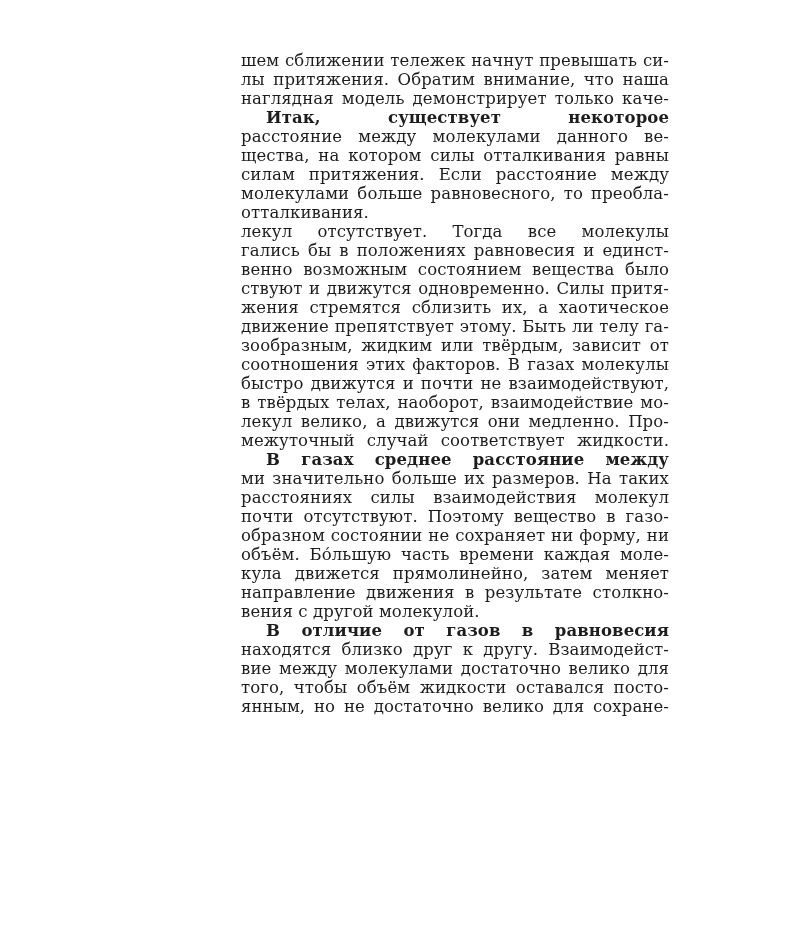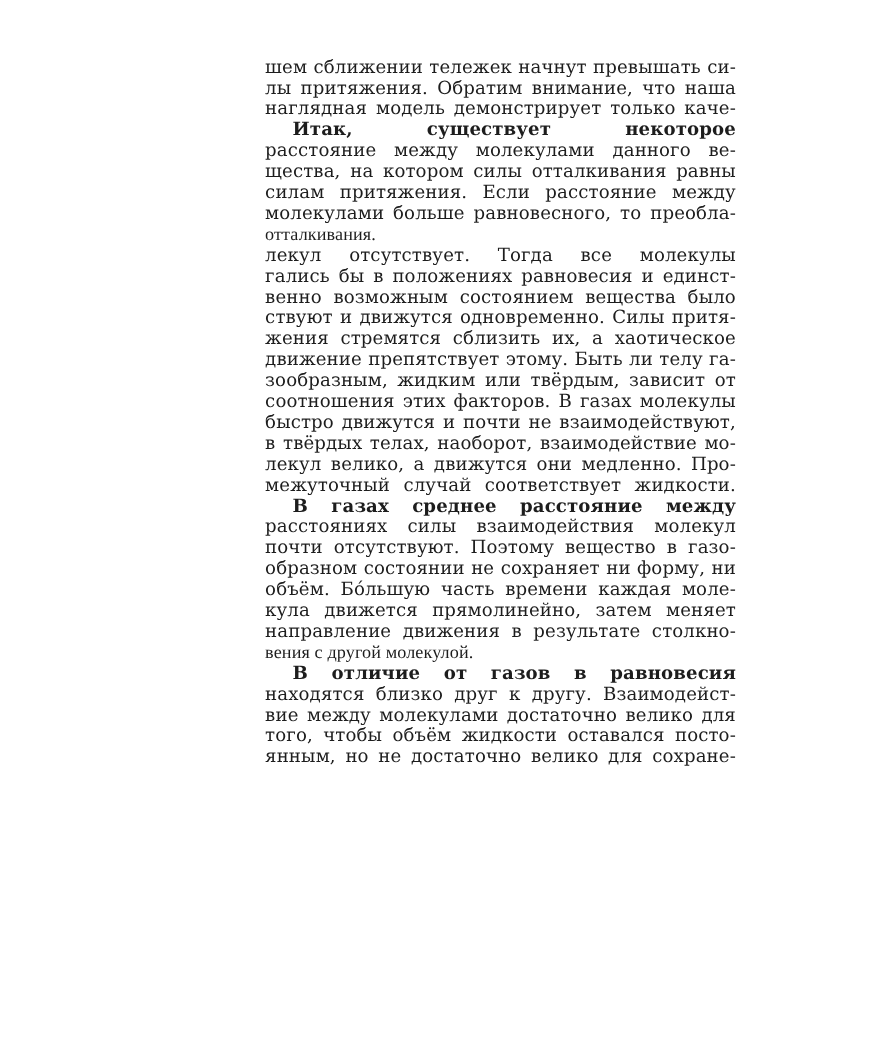--- a/index.html
+++ b/index.html
@@ -28,21 +28,20 @@
   .para { margin: 0; padding: 0; }
   .line {
     text-align: justify;
     text-align-last: justify;
     white-space: normal;
     overflow: hidden;
     height: 19px;
   }
   .line.natural {
     text-align-last: left;
-    font-family: Liberation Serif, serif;
   }
   .line.first-indent {
     padding-left: 25px;
     font-weight: bold;
   }
   .page-number {
     position: absolute;
     left: 62px;
     top: 867px;
     font-size: 14.5px;
@@ -95,20 +94,21 @@
         <div class="line">движение препятствует этому. Быть ли телу га-</div>
         <div class="line">зообразным, жидким или твёрдым, зависит от</div>
         <div class="line">соотношения этих факторов. В газах молекулы</div>
         <div class="line">быстро движутся и почти не взаимодействуют,</div>
         <div class="line">в твёрдых телах, наоборот, взаимодействие мо-</div>
         <div class="line">лекул велико, а движутся они медленно. Про-</div>
         <div class="line">межуточный случай соответствует жидкости.</div>
       </div>
       <div class="para">
         <div class="line first-indent">В газах среднее расстояние между молекула-</div>
+        <div class="line">ми значительно больше их размеров. На таких</div>
         <div class="line">расстояниях силы взаимодействия молекул</div>
         <div class="line">почти отсутствуют. Поэтому вещество в газо-</div>
         <div class="line">образном состоянии не сохраняет ни форму, ни</div>
         <div class="line">объём. Бо́льшую часть времени каждая моле-</div>
         <div class="line">кула движется прямолинейно, затем меняет</div>
         <div class="line">направление движения в результате столкно-</div>
         <div class="line natural">вения с другой молекулой.</div>
       </div>
       <div class="para">
         <div class="line first-indent">В отличие от газов в равновесия молекулы</div>

